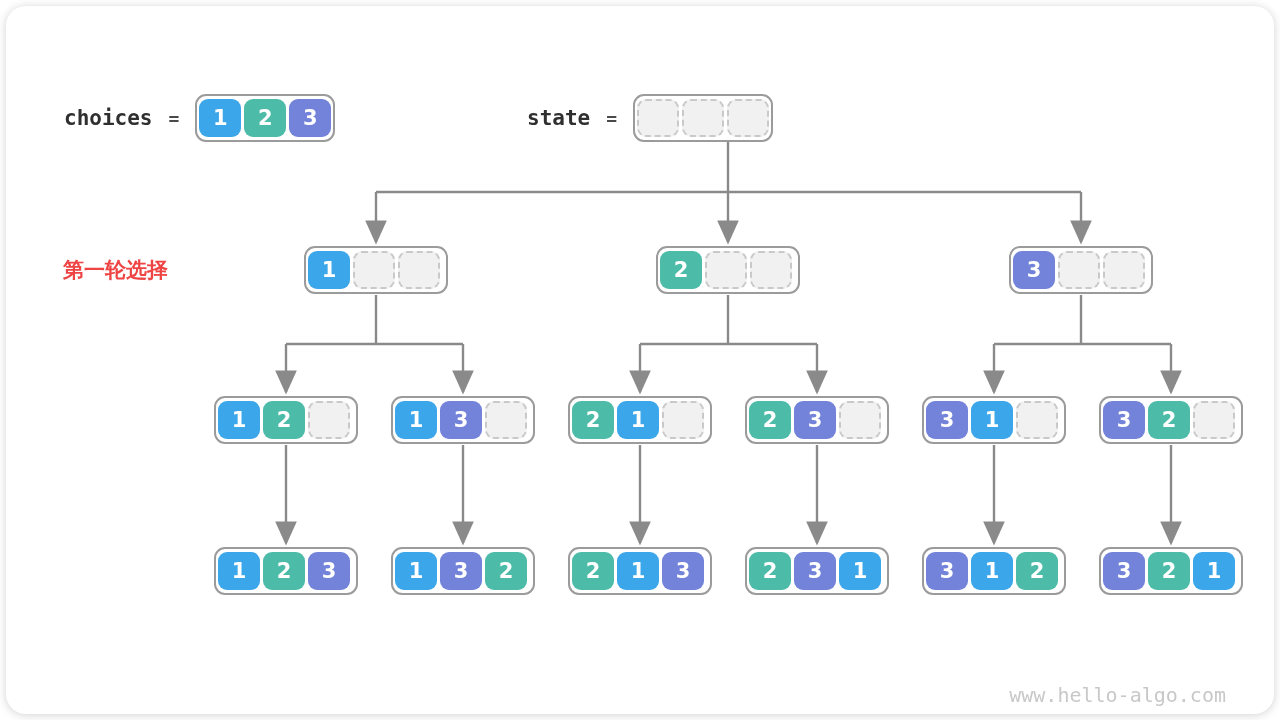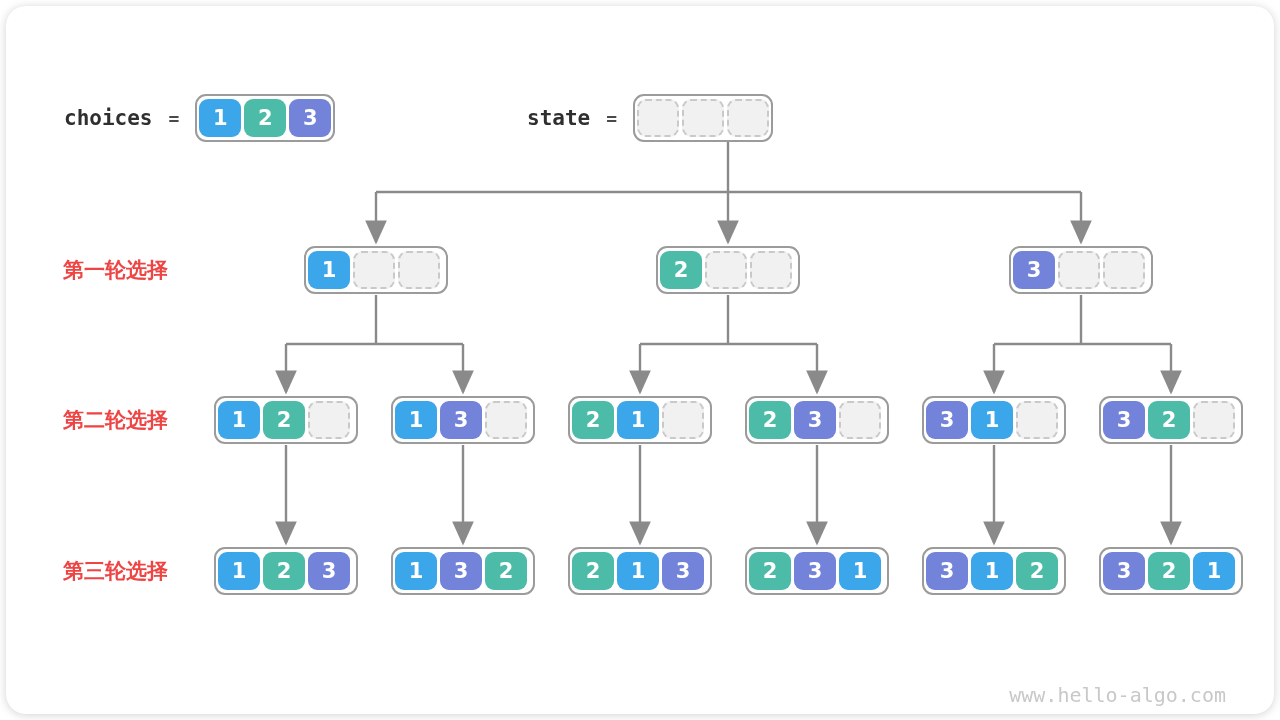--- a/index.html
+++ b/index.html
@@ -79,22 +79,20 @@
       <span class="hdr-label">state</span>
       <span class="hdr-eq">=</span>
       <div class="node" id="state-box">
           <div class="cell empty"></div>
           <div class="cell empty"></div>
           <div class="cell empty"></div>
         </div>
     </div>
 
     <div class="row-label" style="top:249px">第一轮选择</div>
-    <div class="row-label" style="top:399px">第二轮选择</div>
-    <div class="row-label" style="top:550px">第三轮选择</div>
 
     <div id="tree-nodes">
         <div class="node abs" style="left: 298px; top: 240px; width: 144px;">
           <div class="cell" style="background: rgb(59, 166, 233);">1</div>
           <div class="cell empty"></div>
           <div class="cell empty"></div>
         </div>
         <div class="node abs" style="left: 650px; top: 240px; width: 144px;">
           <div class="cell" style="background: rgb(76, 188, 168);">2</div>
           <div class="cell empty"></div>

